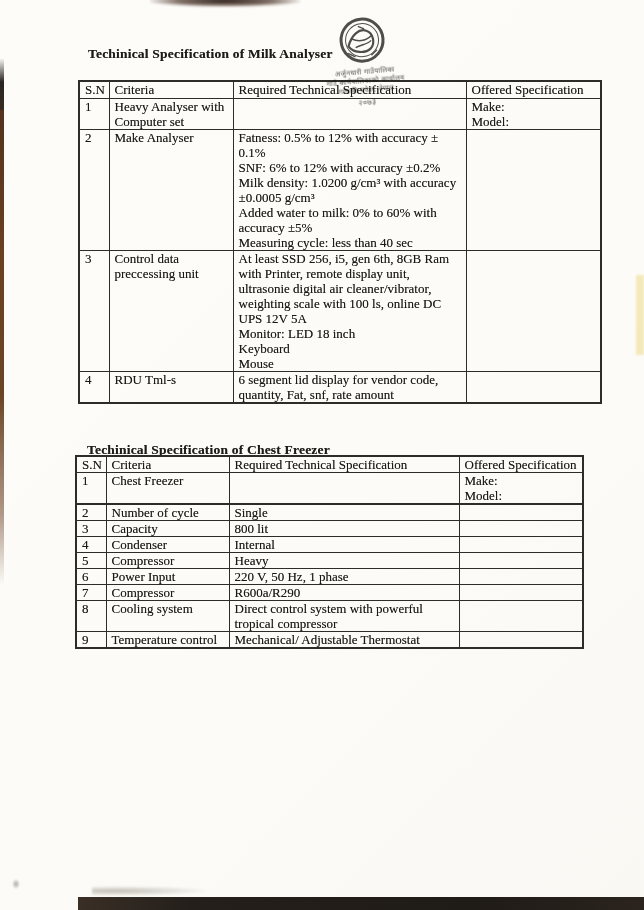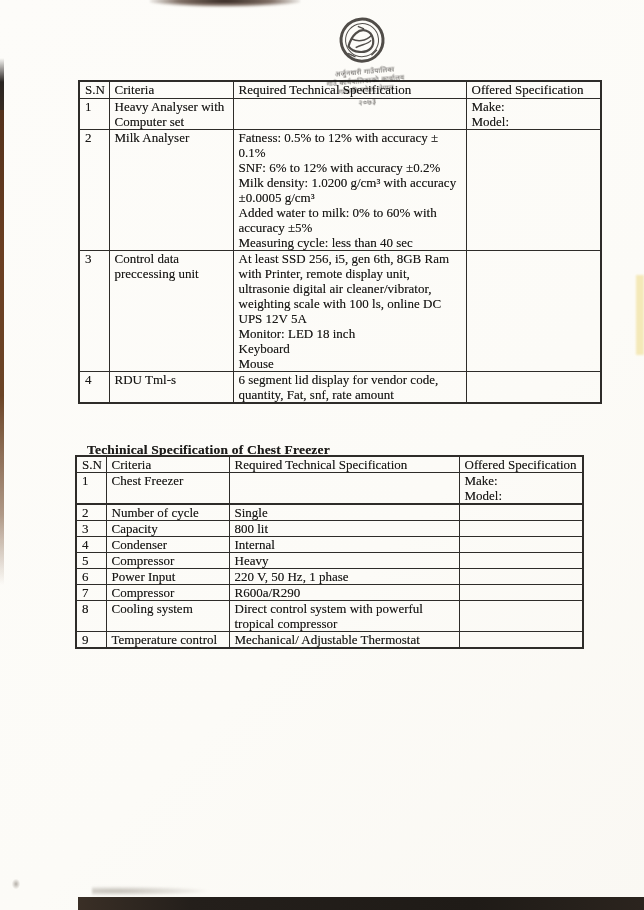--- a/index.html
+++ b/index.html
@@ -119,20 +119,21 @@
 <div class="page">
 
   <div class="artifact top-smudge"></div>
   <div class="artifact left-strip-dark"></div>
   <div class="artifact left-strip-brown"></div>
   <div class="artifact right-yellow"></div>
   <div class="artifact bottom-smudge"></div>
   <div class="artifact tiny-mark"></div>
   <div class="artifact bottom-bar"></div>
 
+  <div class="doc-title title-milk">Techinical Specification of Milk Analyser</div>
 
   <div class="stamp">
     <svg width="56" height="54" viewBox="0 0 56 54">
       <g fill="none" stroke="#3f3b38" opacity="0.9">
         <circle cx="28" cy="26" r="21" stroke-width="3"></circle>
         <circle cx="28" cy="26" r="16.5" stroke-width="1"></circle>
         <path d="M14,31 C18,20 26,14 33,17 C40,20 41,30 36,35 C30,40 18,38 14,31 Z" stroke-width="2.2"></path>
         <path d="M18,24 C23,27 31,28 38,22" stroke-width="1.6"></path>
         <path d="M21,33 C27,30 33,31 37,27" stroke-width="1.4"></path>
         <path d="M25,12 L31,15 M13,38 L20,42 M36,42 L42,37" stroke-width="1.4"></path>
@@ -160,21 +161,21 @@
     </tr>
     <tr class="r1">
       <td>1</td>
       <td>Heavy Analyser with Computer set</td>
       <td></td>
       <td>Make:
 Model:</td>
     </tr>
     <tr class="r2">
       <td>2</td>
-      <td>Milk Analyser</td>
+      <td>Make Analyser</td>
       <td>Fatness: 0.5% to 12% with accuracy ± 0.1%
 SNF: 6% to 12% with accuracy ±0.2%
 Milk density: 1.0200 g/cm³ with accuracy ±0.0005 g/cm³
 Added water to milk: 0% to 60% with accuracy ±5%
 Measuring cycle: less than 40 sec</td>
       <td></td>
     </tr>
     <tr class="r3">
       <td>3</td>
       <td>Control data preccessing unit</td>

